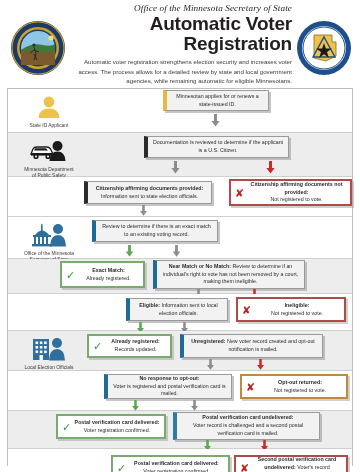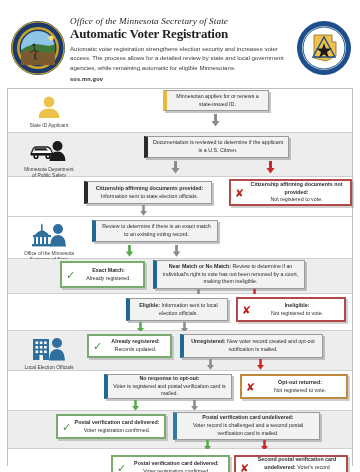--- a/index.html
+++ b/index.html
@@ -7,23 +7,23 @@
     width:360px;height:472px;overflow:hidden;
     font-family:"Liberation Sans","DejaVu Sans",sans-serif;
     color:#231f20;
   }
   .page{position:relative;width:360px;height:472px;background:#fff;box-sizing:border-box;}
 
   
   .header{position:relative;height:88px;display:flex;align-items:center;justify-content:center;padding:4px 0 0 0;}
   .seal{width:56px;height:56px;flex:0 0 56px;position:relative;}
   .seal svg{display:block;}
-  .head-center{flex:1 1 auto;text-align:left;padding:0 4px;}
+  .head-center{flex:1 1 auto;text-align:right;padding:0 4px;}
   .office-line{font-family:"Liberation Serif","DejaVu Serif",serif;font-style:italic;font-size:9.2px;letter-spacing:.1px;color:#231f20;margin:2px 0 1px;}
-  .main-title{font-size:13px;font-weight:bold;letter-spacing:-.2px;color:#231f20;margin:0 0 3px;line-height:1.05;font-family:Liberation Serif, serif;}
+  .main-title{font-size:19px;font-weight:bold;letter-spacing:-.2px;color:#231f20;margin:0 0 3px;line-height:1.05;}
   .sub-copy{font-size:6.1px;line-height:1.62;color:#3a3a3a;max-width:228px;margin:0 auto;}
   .url{font-size:5.6px;font-weight:bold;color:#231f20;margin-top:3px;letter-spacing:.2px;}
 
   
   .flow{position:absolute;left:7px;top:88px;right:7px;bottom:6px;border:1px solid #bfbfbf;background:#fff;box-sizing:border-box;}
   .band{position:relative;box-sizing:border-box;border-bottom:1px solid #cfcfcf;}
   .band.shaded{background:#ededed;}
   .band.plain{background:#ffffff;}
   .band.nobord{border-bottom:none;}
 

